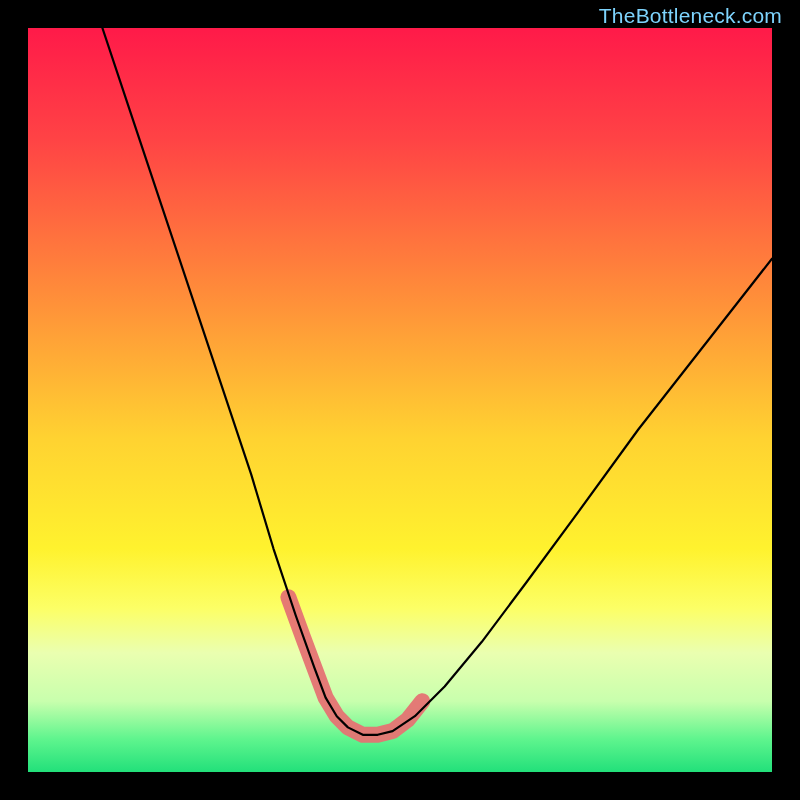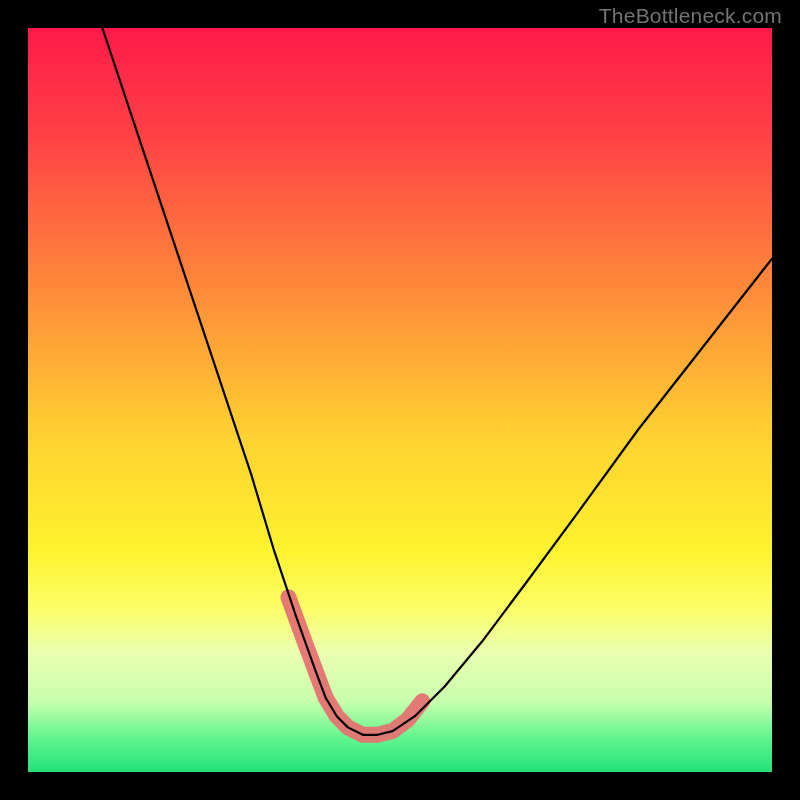--- a/index.html
+++ b/index.html
@@ -16,21 +16,21 @@
     left: 0;
     top: 0;
     width: 800px;
     height: 800px;
     background: #000;
   }
   .watermark {
     position: absolute;
     top: 4px;
     right: 18px;
-    color: #737373;
+    color: #7dd3fc;
     font-size: 21px;
     font-weight: 500;
     letter-spacing: 0.2px;
     user-select: none;
   }
   svg.plot {
     position: absolute;
     left: 28px;
     top: 28px;
     width: 744px;

